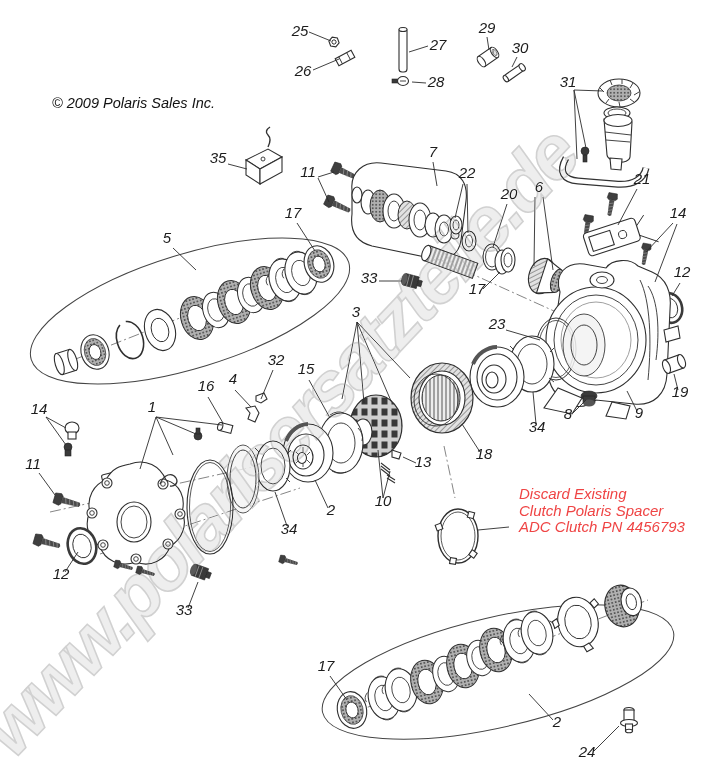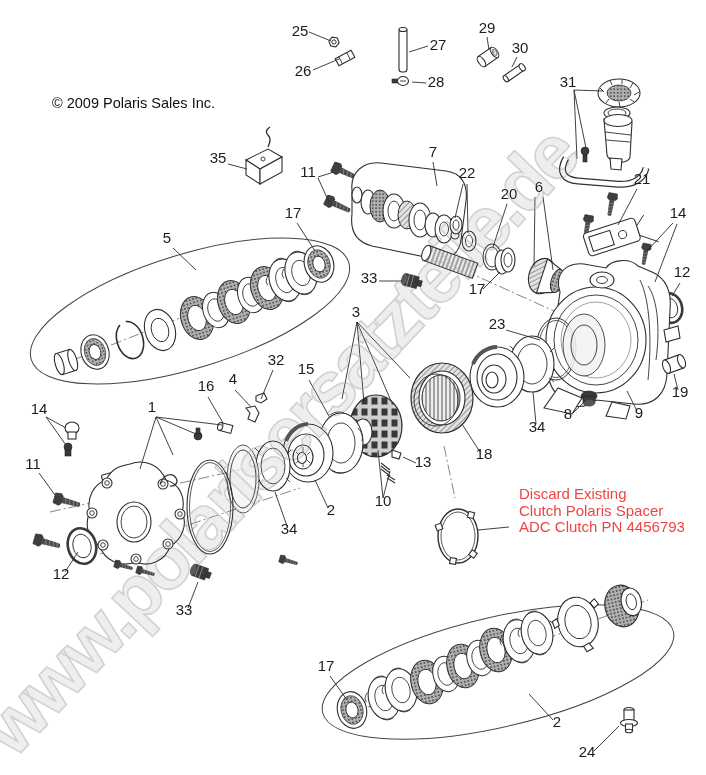--- a/index.html
+++ b/index.html
@@ -1,17 +1,17 @@
 <!DOCTYPE html>
 <html><head>
 <meta charset="utf-8">
 <style>
   html,body{margin:0;padding:0;background:#fff;}
   #stage{position:relative;width:706px;height:775px;background:#ffffff;overflow:hidden;
-         font-family:"Liberation Sans",sans-serif;}
+         font-family:"Liberation Sans",sans-serif;font-style:italic;}
   #art,#wmsvg{position:absolute;left:0;top:0;}
   #wmsvg{mix-blend-mode:darken;pointer-events:none;}
   .callout{font-size:15px;fill:#1c1c1c;text-anchor:middle;font-family:"Liberation Sans",sans-serif;}
   .leader{stroke:#2b2b2b;stroke-width:0.9;}
   .cline{stroke:#666;stroke-width:0.8;stroke-dasharray:11 3 2 3;fill:none;}
   .o{fill:#ffffff;stroke:#2f2f2f;stroke-width:1.1;}
   .t{fill:none;stroke:#2f2f2f;stroke-width:0.9;}
   .dk{fill:#3a3a3a;stroke:#222;stroke-width:0.6;}
   #copyright{position:absolute;left:52px;top:95px;font-size:14.5px;color:#111;white-space:nowrap;}
   #note{position:absolute;left:511px;top:486px;font-size:15px;line-height:16.6px;color:#ef4444;white-space:nowrap;margin-left:8px;}

